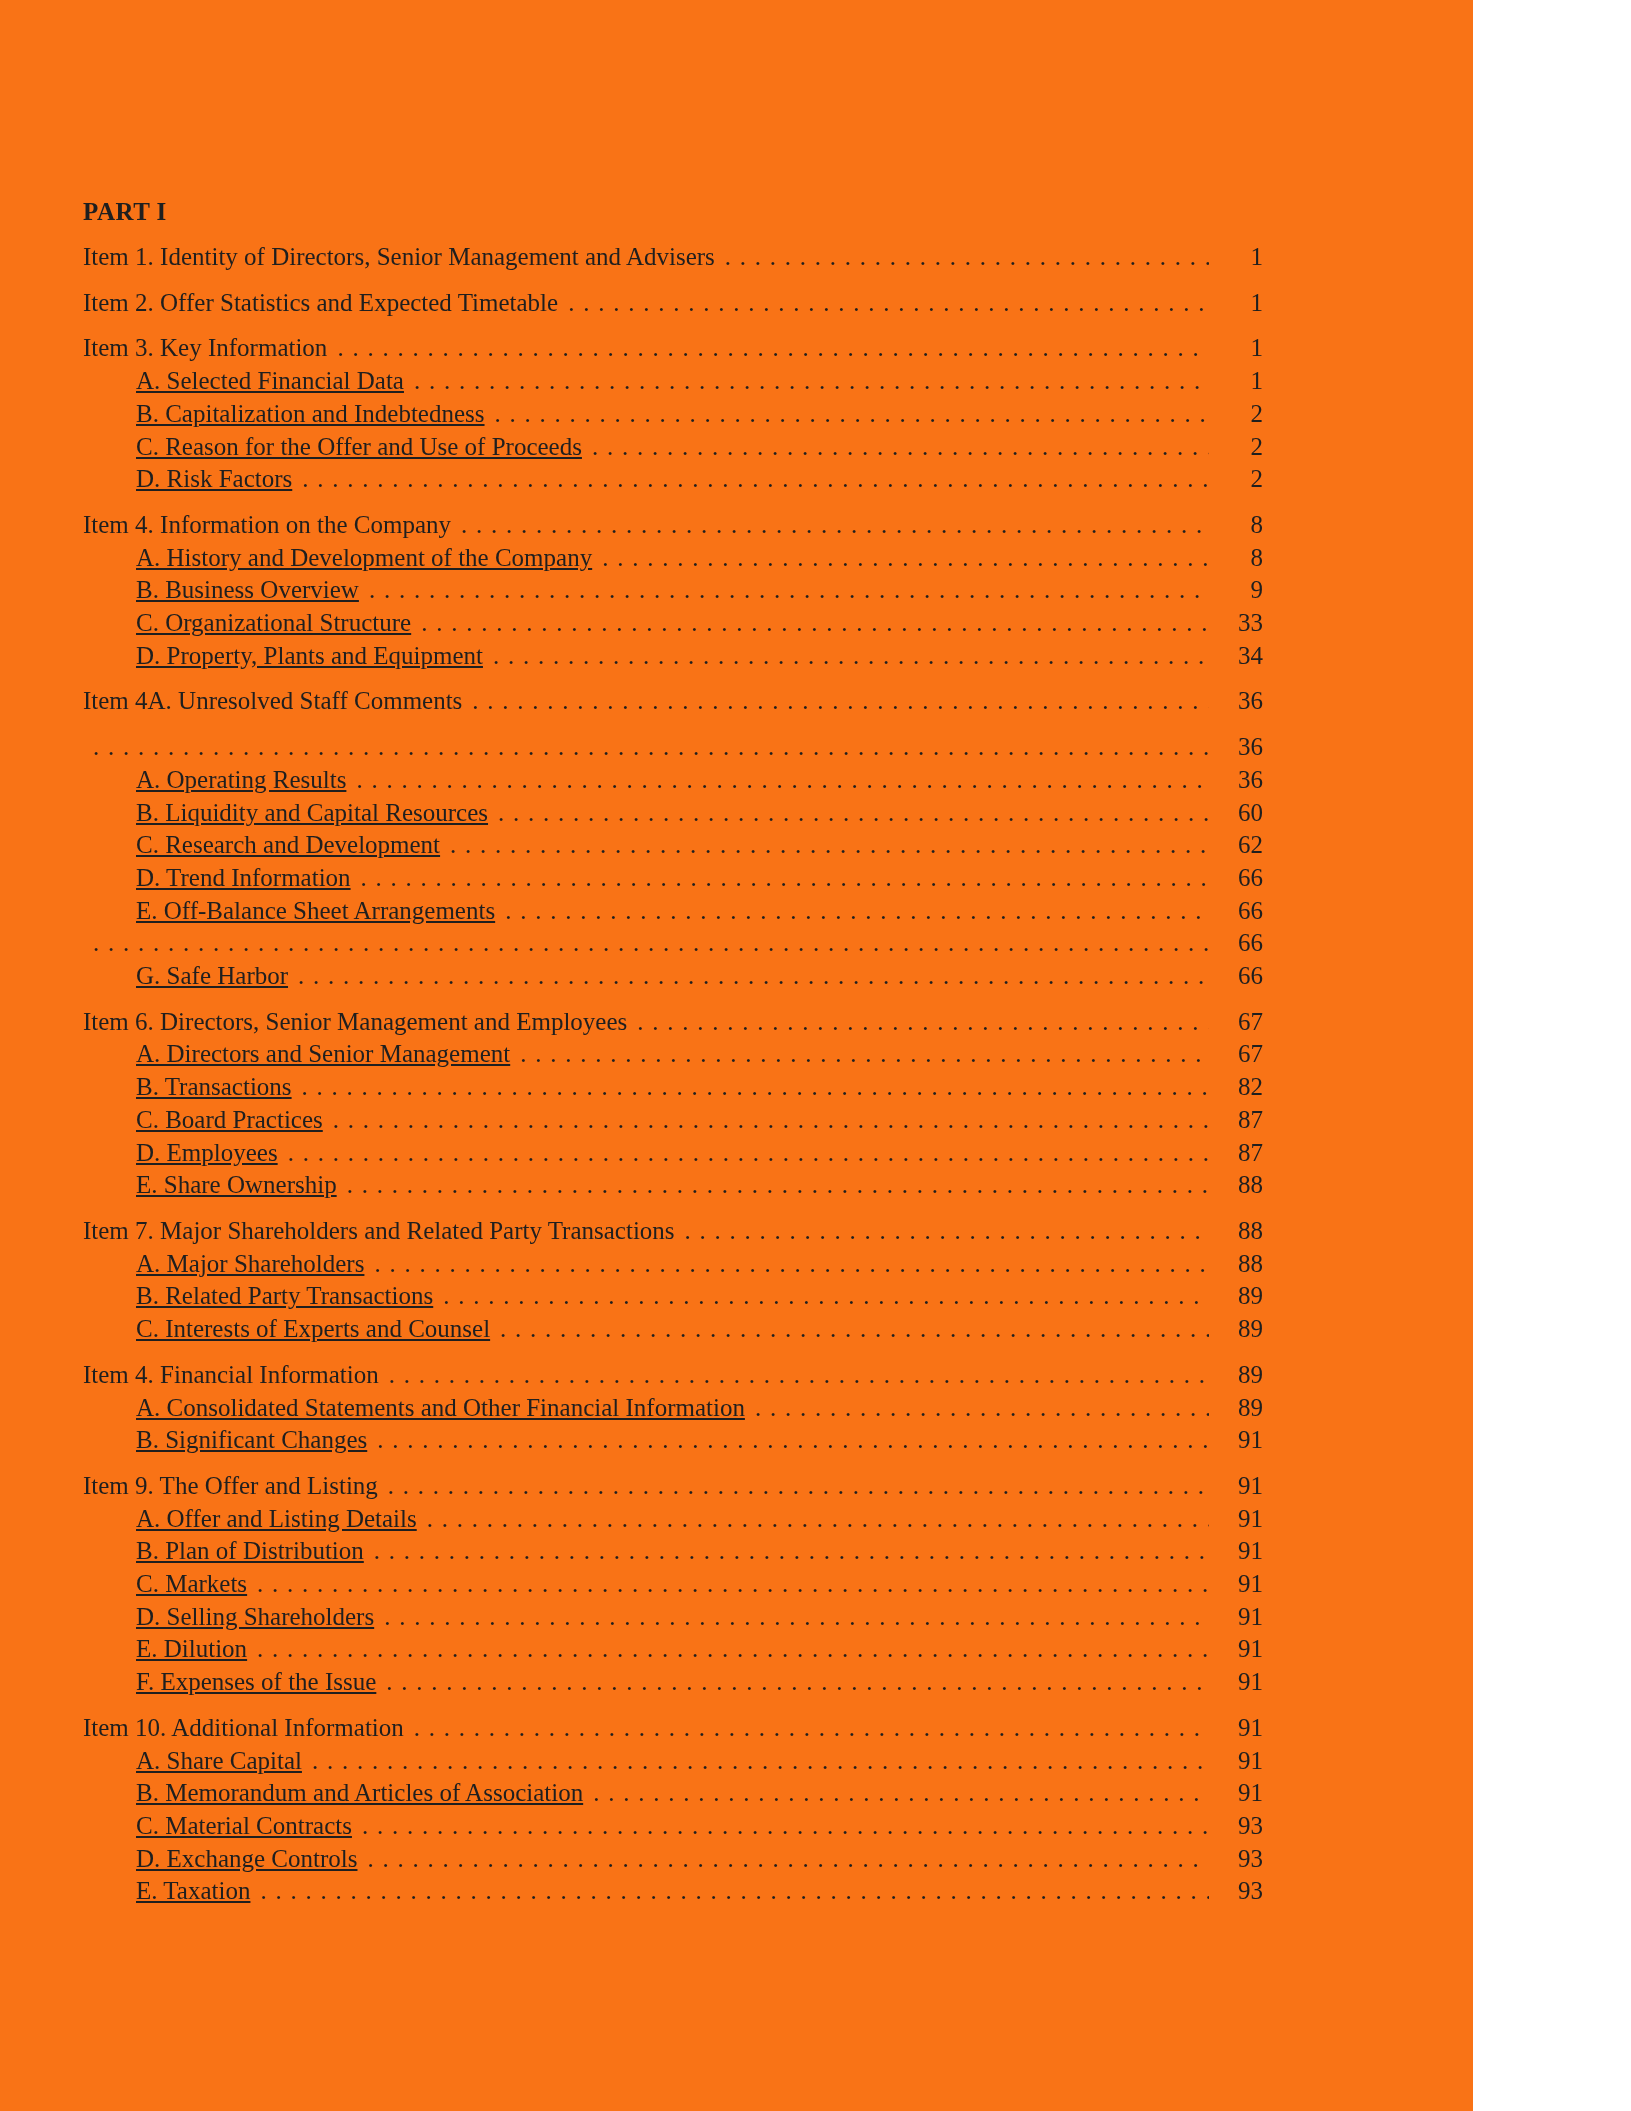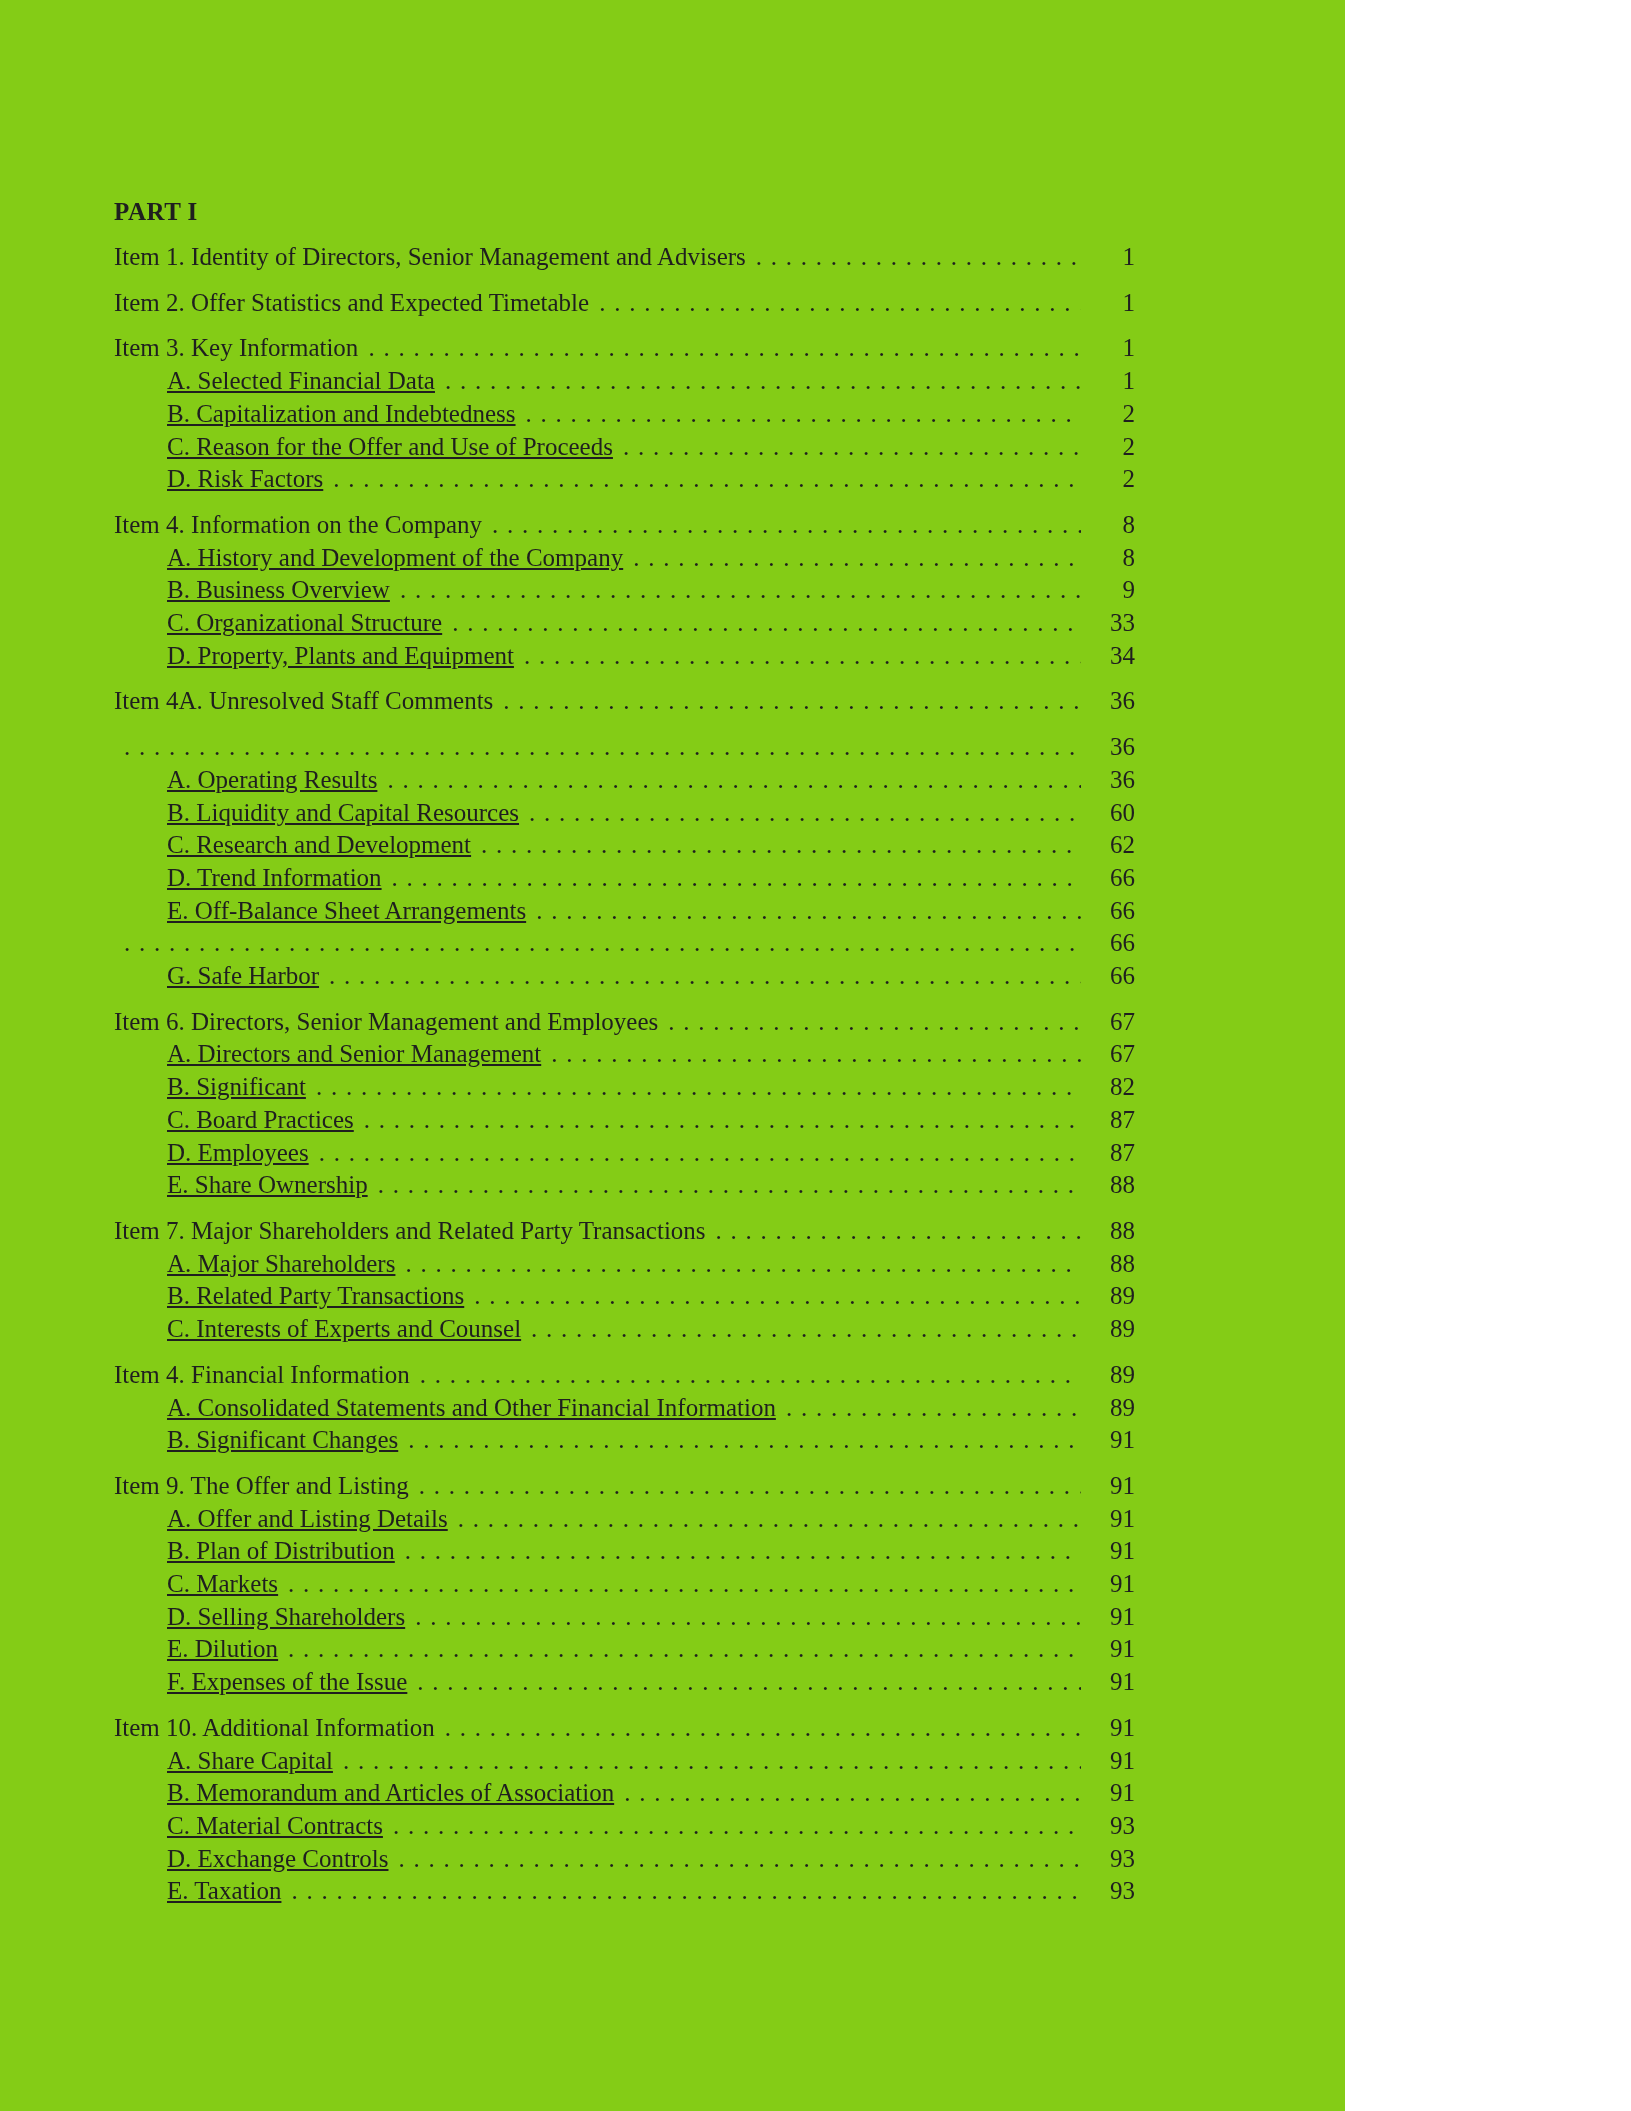--- a/index.html
+++ b/index.html
@@ -2,28 +2,28 @@
 <html><head>
 <meta charset="utf-8">
 <style>
   html, body {
     margin: 0;
     padding: 0;
     background: #ffffff;
   }
   .page {
     position: relative;
-    width: 1345px;
+    width: 1473px;
     height: 2111px;
-    background: #84cc16;
+    background: #f97316;
     overflow: hidden;
     font-family: "Liberation Serif", "DejaVu Serif", serif;
     color: #1f1f1f;
     box-sizing: border-box;
-    padding: 195px 210px 0 114px;
+    padding: 195px 210px 0 83px;
   }
   .part-title {
     font-size: 25px;
     font-weight: bold;
     line-height: 33px;
     margin: 0;
     letter-spacing: 0.5px;
   }
   .toc {
     width: 100%;
@@ -175,21 +175,21 @@
     <span class="label">Item 6. Directors, Senior Management and Employees</span>
     <span class="dots" aria-hidden="true"></span>
     <span class="pagenum">67</span>
   </div>
       <div class="toc-row sub">
     <span class="label">A. Directors and Senior Management</span>
     <span class="dots" aria-hidden="true"></span>
     <span class="pagenum">67</span>
   </div>
       <div class="toc-row sub">
-    <span class="label">B. Significant</span>
+    <span class="label">B. Transactions</span>
     <span class="dots" aria-hidden="true"></span>
     <span class="pagenum">82</span>
   </div>
       <div class="toc-row sub">
     <span class="label">C. Board Practices</span>
     <span class="dots" aria-hidden="true"></span>
     <span class="pagenum">87</span>
   </div>
       <div class="toc-row sub">
     <span class="label">D. Employees</span>

